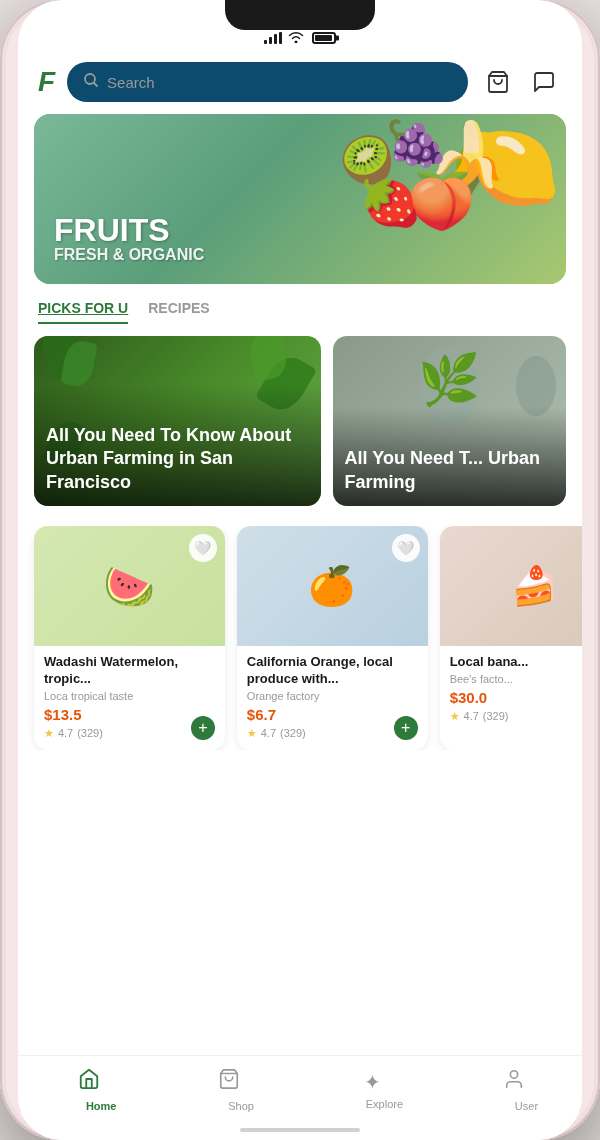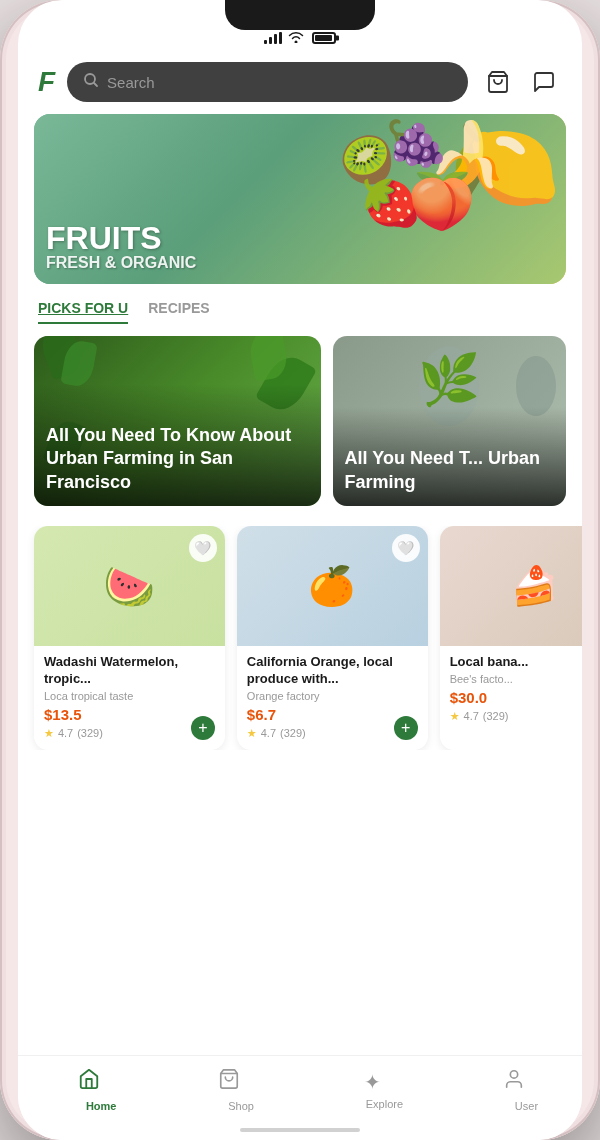--- a/index.html
+++ b/index.html
@@ -132,21 +132,21 @@
       font-weight: 900;
       color: #2d7a3a;
       font-style: italic;
       flex-shrink: 0;
     }
 
     .search-bar {
       flex: 1;
       display: flex;
       align-items: center;
-      background: #404040;
+      background: #0c4a6e;
       border-radius: 25px;
       padding: 10px 16px;
       gap: 8px;
       text-align: right;
     }
 
     .search-icon-svg {
       color: #999;
       flex-shrink: 0;
     }
@@ -181,21 +181,21 @@
       position: relative;
       background: linear-gradient(135deg, #7ab89a 0%, #5a9e7a 40%, #f5c842 100%);
     }
 
     .banner-content {
       position: absolute;
       bottom: 0;
       left: 0;
       right: 0;
       top: 0;
-      padding: 12px;
+      padding: 20px;
       display: flex;
       flex-direction: column;
       justify-content: flex-end;
     }
 
     .banner-title {
       font-size: 32px;
       font-weight: 900;
       color: white;
       text-shadow: 1px 1px 3px rgba(0,0,0,0.3);

